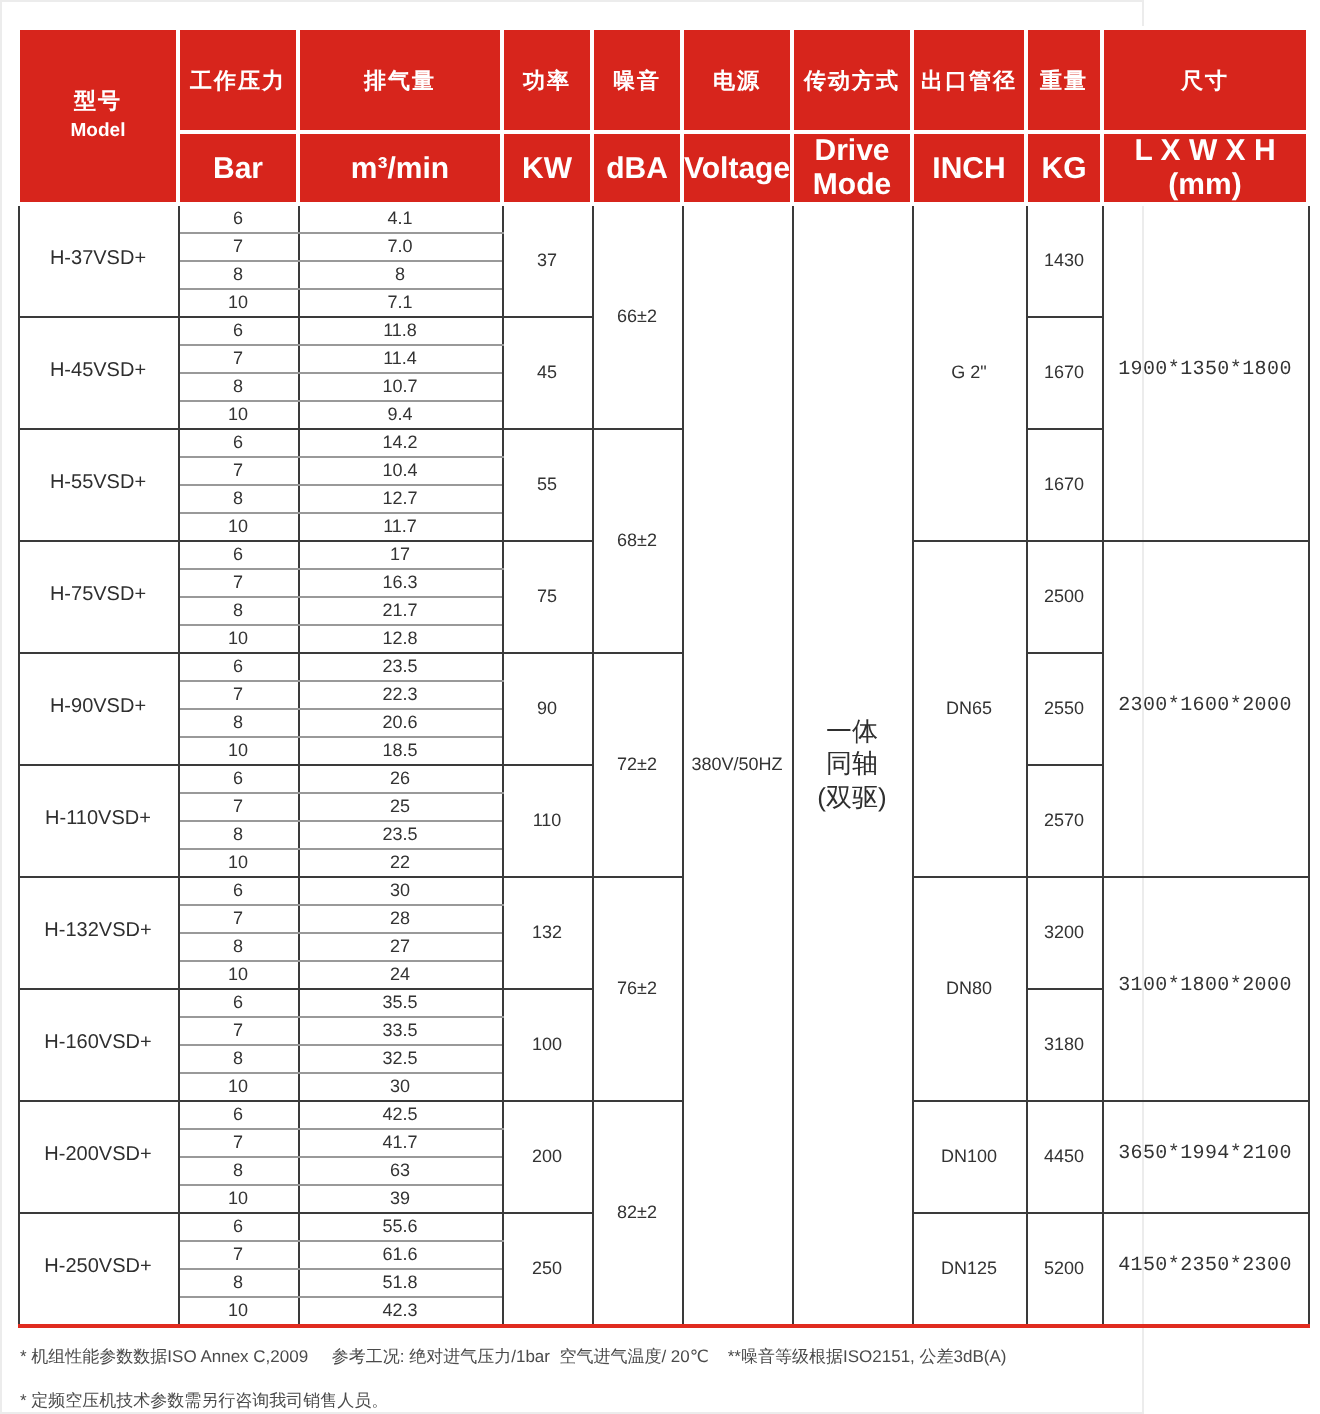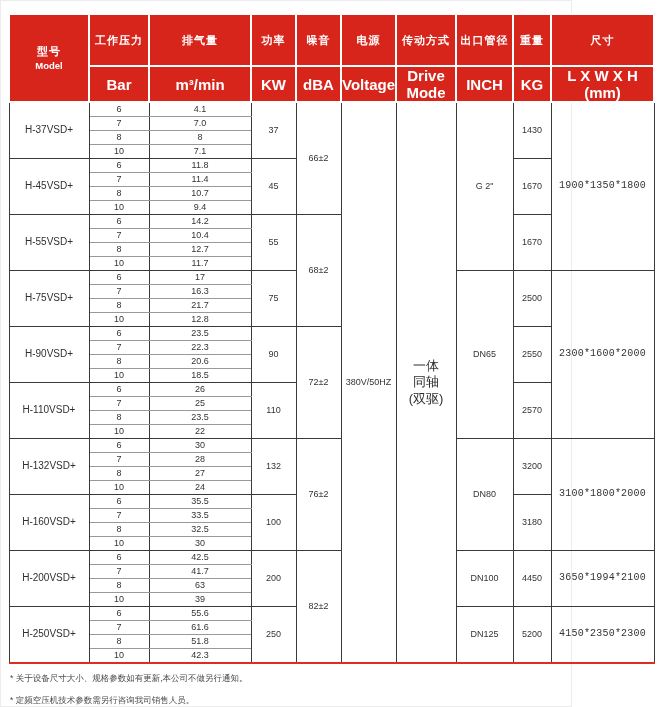--- a/index.html
+++ b/index.html
@@ -295,17 +295,17 @@
           <td class="soft">51.8</td>
         </tr>
         <tr>
           <td>10</td>
           <td>42.3</td>
         </tr>
       </tbody>
   </table>
 
   <div class="notes">
-    <p>* 关于设备尺寸大小、规格参数如有更新,本公司不做另行通知。</p>
+    <p>* 机组性能参数数据ISO Annex C,2009     参考工况: 绝对进气压力/1bar  空气进气温度/ 20℃    **噪音等级根据ISO2151, 公差3dB(A)</p>
     <p>* 定频空压机技术参数需另行咨询我司销售人员。</p>
   </div>
 
 </div>
 
 </body></html>

